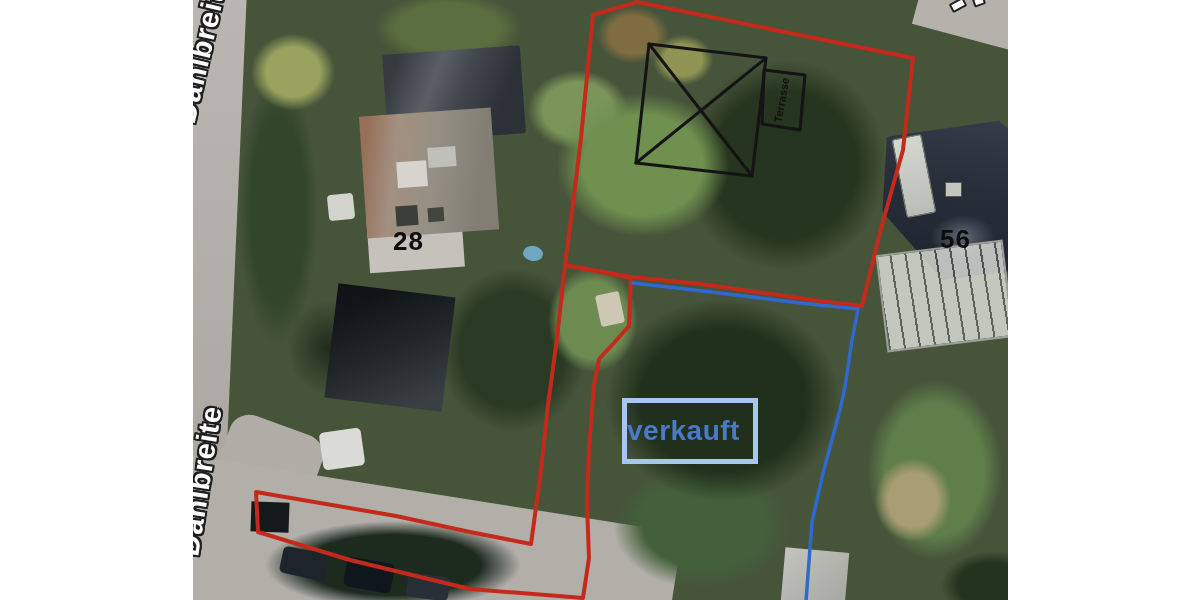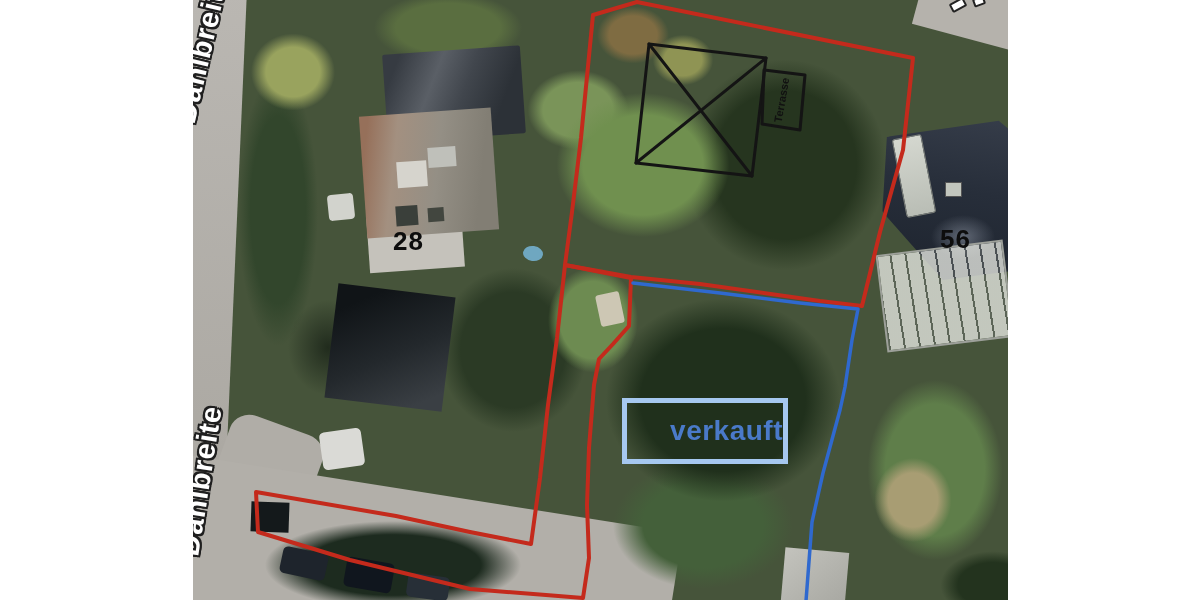--- a/index.html
+++ b/index.html
@@ -83,22 +83,22 @@
 
   .street-label{position:absolute;height:30px;line-height:30px;white-space:nowrap;
     font-size:29px;font-weight:bold;color:#ffffff;transform-origin:0 100%;letter-spacing:1px;
     text-shadow:-2px -2px 0 #1f1f1f,2px -2px 0 #1f1f1f,-2px 2px 0 #1f1f1f,2px 2px 0 #1f1f1f,
                 -2px 0 0 #1f1f1f,2px 0 0 #1f1f1f,0 -2px 0 #1f1f1f,0 2px 0 #1f1f1f;}
   .street-label.top{left:6px;top:96px;transform:rotate(-77deg);}
   .street-label.bottom{left:10px;top:528px;transform:rotate(-81deg);}
   .house-number{position:absolute;font-size:26px;font-weight:bold;color:#0d0d0d;letter-spacing:1px;}
   .num52{left:200px;top:226px;}
   .num56{left:747px;top:224px;}
-  .sold-box{position:absolute;left:429px;top:398px;width:166px;height:66px;border:5px solid #a6c8f0;
-    display:flex;align-items:center;justify-content:flex-end;}
+  .sold-box{position:absolute;left:429px;top:398px;width:136px;height:66px;border:5px solid #a6c8f0;
+    display:flex;align-items:center;justify-content:flex-start;}
   .sold-box span{font-size:28px;font-weight:bold;color:#4a7ac9;letter-spacing:.5px;}
   .terrasse{position:absolute;left:566px;top:70px;width:46px;height:60px;display:flex;align-items:center;justify-content:center;}
   .terrasse span{transform:rotate(-80deg);font-size:11px;font-weight:600;color:#111;white-space:nowrap;}
   .fragment{position:absolute;left:752px;top:-4px;width:60px;height:22px;}
   .fragment i{position:absolute;background:#fff;border:2px solid #222;border-radius:2px;display:block;}
   .fragment i.f1{left:5px;top:4px;width:16px;height:10px;transform:rotate(-28deg);}
   .fragment i.f2{left:28px;top:1px;width:12px;height:9px;transform:rotate(-20deg);}
 </style>
 </head>
 <body>

